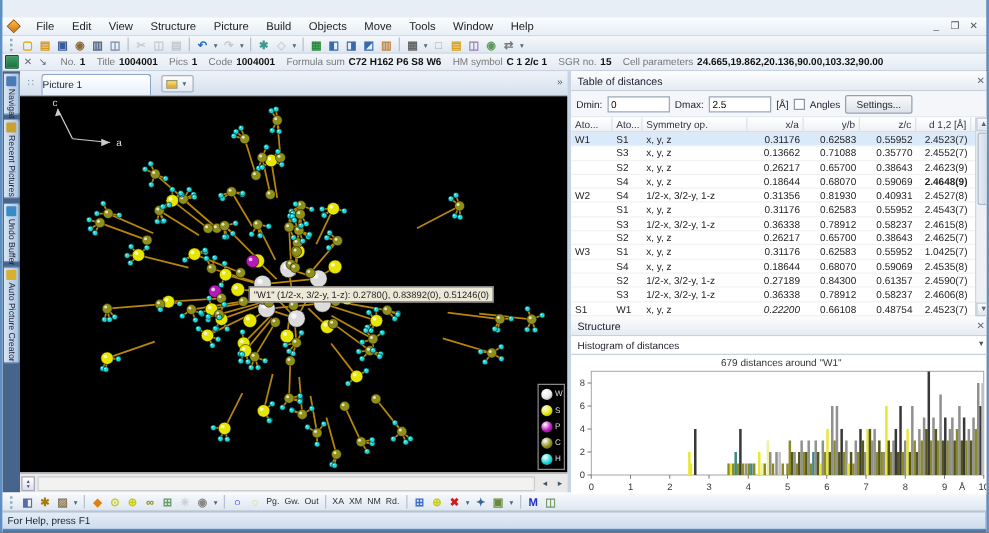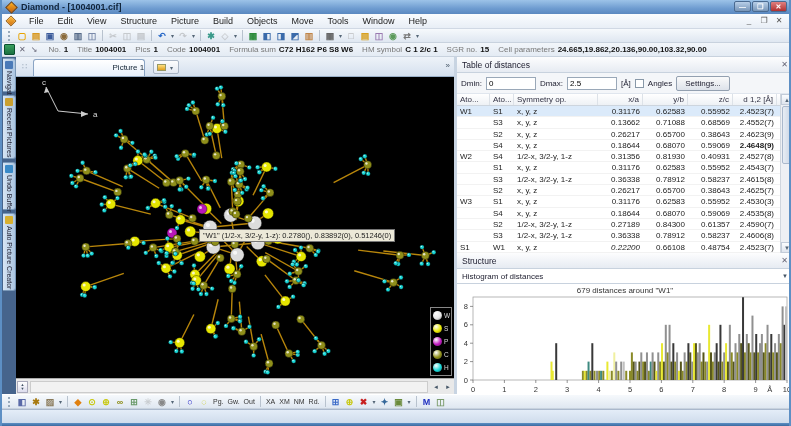--- a/index.html
+++ b/index.html
@@ -53,23 +53,23 @@
   #vtabs{position:absolute;left:0;top:57px;width:14px;height:337px;background:#46648c;}
   .vtab{position:absolute;left:1px;width:13px;background:linear-gradient(90deg,#d8e6f4,#aac4e0);
     border:1px solid #7a98b8;border-left:none;border-radius:0 3px 3px 0;
     display:flex;flex-direction:column;align-items:center;padding-top:2px;}
   .vtab .vico{width:8px;height:8px;border-radius:1px;margin-bottom:2px;flex:none;}
   .vtab .vlabel{writing-mode:vertical-rl;font-size:7px;color:#223;white-space:nowrap;}
   
   #pictab{position:absolute;left:14px;top:57px;width:438px;height:20px;
     background:linear-gradient(#eef3f9,#d5e0ee);border-bottom:1px solid #9ab0c8;display:flex;align-items:flex-end;}
   #pictab .grip{align-self:center;color:#89a;font-size:8px;margin:0 6px;}
-  .pic-tab-active{width:112px;height:17px;background:linear-gradient(#ffffff,#e8f0fa);
+  .pic-tab-active{width:88px;height:17px;background:linear-gradient(#ffffff,#e8f0fa);
     border:1px solid #8aa4c4;border-bottom:none;border-radius:3px 3px 0 0;
-    font-size:8px;text-align:right;line-height:16px;color:#123;}
+    font-size:8px;text-align:left;line-height:16px;color:#123;}
   .newpic-btn{margin:0 0 2px 8px;width:26px;height:14px;border:1px solid #a8b4c4;border-radius:2px;
     background:linear-gradient(#fdfdfd,#e2e8f2);display:flex;align-items:center;justify-content:center;gap:2px;}
   .newpic-btn .fold{width:9px;height:7px;background:linear-gradient(#ffe080,#e0a020);border:1px solid #996;}
   #pictab .chev{position:absolute;right:4px;top:4px;font-size:8px;color:#456;}
   
   #canvas3d{position:absolute;left:14px;top:77px;width:438px;height:301px;background:#000;overflow:hidden;}
   #axis{position:absolute;left:0;top:0;}
   #tooltip3d{position:absolute;left:183px;top:152px;height:13px;background:#ece9d8;
     border:1px solid #777;font-size:7.5px;line-height:11px;color:#222;padding:0 3px;white-space:nowrap;}
   #legend3d{position:absolute;right:2px;bottom:2px;width:22px;background:#000;border:1px solid #888;padding:1px 0;}
@@ -123,29 +123,20 @@
   .scell.help{flex:1;}
   .scell.green{color:#0a8a3a;}
   #bottframe{position:absolute;left:0;top:423px;width:100%;height:3px;background:linear-gradient(#5d8fc4,#3a6aa0);}
   svg{display:block;}
 </style>
 </head>
 <body>
 
 <div id="win">
 
-  <div id="titlebar">
-    <div id="title-icon"></div>
-    <span>Diamond - [1004001.cif]</span>
-    <div class="winbtns">
-      <div class="winbtn">—</div>
-      <div class="winbtn">❐</div>
-      <div class="winbtn close">✕</div>
-    </div>
-  </div>
 
   <div id="menubar">
     <div id="menu-app-icon"></div>
     <span id="menu-items"><span class="menu-item">File</span><span class="menu-item">Edit</span><span class="menu-item">View</span><span class="menu-item">Structure</span><span class="menu-item">Picture</span><span class="menu-item">Build</span><span class="menu-item">Objects</span><span class="menu-item">Move</span><span class="menu-item">Tools</span><span class="menu-item">Window</span><span class="menu-item">Help</span></span>
   </div>
   <div class="mdibtns">
     <span class="mdibtn">_</span>
     <span class="mdibtn">❐</span>
     <span class="mdibtn">✕</span>
   </div>
@@ -1076,21 +1067,21 @@
             <div class="tc num" style="width: 45px;">0.62583</div>
             <div class="tc num" style="width: 45px;">0.55952</div>
             <div class="tc num" style="width: 44px;">2.4523(7)</div>
           </div>
           <div class="trow">
             <div class="tc" style="width: 33px;"></div>
             <div class="tc" style="width: 24px;">S3</div>
             <div class="tc" style="width: 84px;">x, y, z</div>
             <div class="tc num" style="width: 45px;">0.13662</div>
             <div class="tc num" style="width: 45px;">0.71088</div>
-            <div class="tc num" style="width: 45px;">0.68569</div>
+            <div class="tc num" style="width: 45px;">0.35770</div>
             <div class="tc num" style="width: 44px;">2.4552(7)</div>
           </div>
           <div class="trow">
             <div class="tc" style="width: 33px;"></div>
             <div class="tc" style="width: 24px;">S2</div>
             <div class="tc" style="width: 84px;">x, y, z</div>
             <div class="tc num" style="width: 45px;">0.26217</div>
             <div class="tc num" style="width: 45px;">0.65700</div>
             <div class="tc num" style="width: 45px;">0.38643</div>
             <div class="tc num" style="width: 44px;">2.4623(9)</div>
@@ -1140,21 +1131,21 @@
             <div class="tc num" style="width: 45px;">0.38643</div>
             <div class="tc num" style="width: 44px;">2.4625(7)</div>
           </div>
           <div class="trow">
             <div class="tc" style="width: 33px;">W3</div>
             <div class="tc" style="width: 24px;">S1</div>
             <div class="tc" style="width: 84px;">x, y, z</div>
             <div class="tc num" style="width: 45px;">0.31176</div>
             <div class="tc num" style="width: 45px;">0.62583</div>
             <div class="tc num" style="width: 45px;">0.55952</div>
-            <div class="tc num" style="width: 44px;">2.4530(3)</div>
+            <div class="tc num" style="width: 44px;">1.0425(7)</div>
           </div>
           <div class="trow">
             <div class="tc" style="width: 33px;"></div>
             <div class="tc" style="width: 24px;">S4</div>
             <div class="tc" style="width: 84px;">x, y, z</div>
             <div class="tc num" style="width: 45px;">0.18644</div>
             <div class="tc num" style="width: 45px;">0.68070</div>
             <div class="tc num" style="width: 45px;">0.59069</div>
             <div class="tc num" style="width: 44px;">2.4535(8)</div>
           </div>
@@ -1381,15 +1372,16 @@
       <span class="tbdrop">▾</span>
       <span class="tbico" style="color: rgb(53, 103, 154); font-weight: bold;">✦</span>
       <span class="tbico" style="color: rgb(106, 138, 58); font-weight: bold;">▣</span>
       <span class="tbdrop">▾</span>
       <span class="tbsep"></span>
       <span class="tbico" style="color: rgb(32, 48, 192); font-weight: bold;">M</span>
       <span class="tbico" style="color: rgb(122, 154, 106); font-weight: bold;">◫</span>
     </div>
 
   <div id="statusbar">
+    <span class="scell help">For Help, press F1</span>
   </div>
   <div id="bottframe"></div>
 </div>
 
 </body></html>

